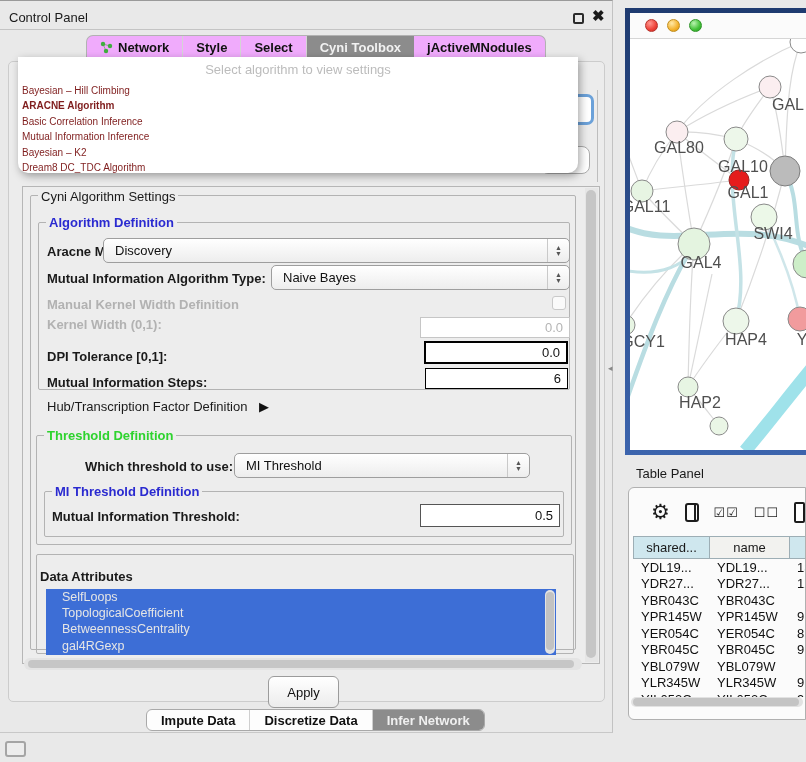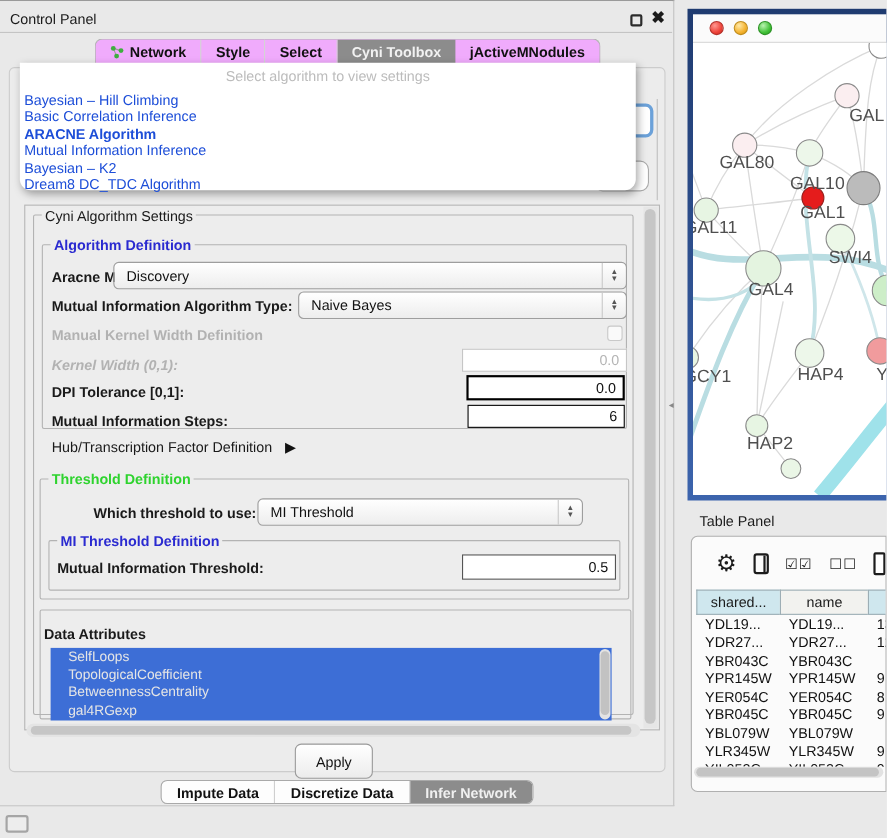--- a/index.html
+++ b/index.html
@@ -27,21 +27,21 @@
   
   .ghost-combo { left:556px; top:96px; width:38px; height:31px; border:3px solid #6ba1d9; border-radius:7px; background:#fff; }
   .ghost-line-v { left:597px; top:92px; width:1px; height:92px; background:#bdbdbd; }
   .ghost-box { left:540px; top:148px; width:50px; height:28px; border:1px solid #ababab; border-radius:8px; background:#fff; }
 
   
   .dropdown { left:18px; top:57px; width:560px; height:116px; background:#ffffff;
     border-radius:0 0 10px 10px; box-shadow:2px 3px 8px rgba(0,0,0,0.35); z-index:50; }
   .dropdown-placeholder { width:100%; text-align:center; margin-top:5px; font-size:13px; color:#bcbcbc; }
   .dropdown-items { margin-top:6px; }
-  .dropdown-item { font-size:13px; color:#1d4ed8; line-height:15.4px; padding-left:4px; white-space:nowrap; }
+  .dropdown-item { font-size:10px; color:#7f1d1d; line-height:15.4px; padding-left:4px; white-space:nowrap; }
   .dropdown-item.selected { font-weight:bold; }
 
   
   .settings { left:22px; top:188px; width:578px; height:478px; background:#ededed; border:1px solid #b6b6b6; }
   .vscroll-track { left:585px; top:190px; width:13px; height:474px; background:#e6e6e6; }
   .vscroll-thumb { left:586px; top:192px; width:10px; height:468px; background:#c6c6c6; border-radius:5px; }
 
   .groupbox { position:absolute; border:1px solid #b3b3b3; border-radius:2px; }
   .group-title { position:absolute; font-size:13px; background:#ededed; padding:0 3px; white-space:nowrap; }
   .gt-black { color:#1a1a1a; }
@@ -173,21 +173,21 @@
 
   <div class="lbl" style="left:47px; top:270px;">Mutual Information Algorithm Type:</div>
   <div class="combo" style="left:271px; top:264px; width:299px;">
     <span class="combo-text">Naive Bayes</span>
     <span class="combo-steppers">▲<br>▼</span>
   </div>
 
   <div class="lbl disabled" style="left:47px; top:296px;">Manual Kernel Width Definition</div>
   <div class="checkbox" style="left:552px; top:295px;"></div>
 
-  <div class="lbl disabled" style="left:47px; top:323px;font-style:italic;">Kernel Width (0,1):</div>
+  <div class="lbl disabled" style="left:47px; top:316px;">Kernel Width (0,1):</div>
   <div class="field disabled" style="left:420px; top:316px; width:150px; height:21px;">0.0</div>
 
   <div class="lbl" style="left:47px; top:348px;">DPI Tolerance [0,1]:</div>
   <div class="field focus2" style="left:424px; top:340px; width:144px; height:23px;">0.0</div>
 
   <div class="lbl" style="left:47px; top:374px;">Mutual Information Steps:</div>
   <div class="field focus1" style="left:425px; top:367px; width:143px; height:21px;">6</div>
 
   <div class="lbl plain" style="left:47px; top:398px;">
     <span>Hub/Transcription Factor Definition</span>
@@ -235,22 +235,22 @@
     <div class="btab selected">
         <span>Infer Network</span>
       </div>
   </div>
 </div>
 
 <div class="abs dropdown">
   <div class="dropdown-placeholder">Select algorithm to view settings</div>
   <div class="dropdown-items" id="dropdown-items">
       <div class="dropdown-item">Bayesian – Hill Climbing</div>
+      <div class="dropdown-item selected">ARACNE Algorithm</div>
       <div class="dropdown-item">Basic Correlation Inference</div>
-      <div class="dropdown-item selected">ARACNE Algorithm</div>
       <div class="dropdown-item">Mutual Information Inference</div>
       <div class="dropdown-item">Bayesian – K2</div>
       <div class="dropdown-item">Dream8 DC_TDC Algorithm</div>
     </div>
 </div>
 
 <div class="abs divider-handle">◂</div>
 <div class="abs mini-icon"></div>
 
 <div class="abs net-window">

